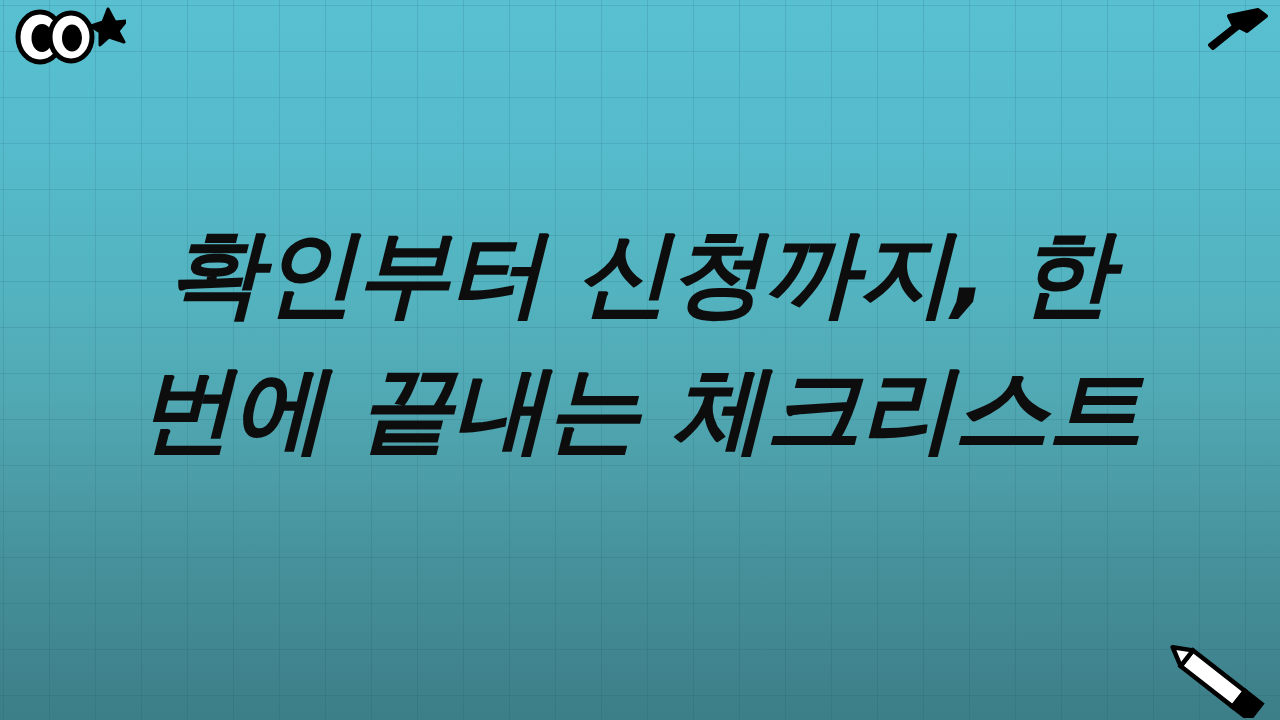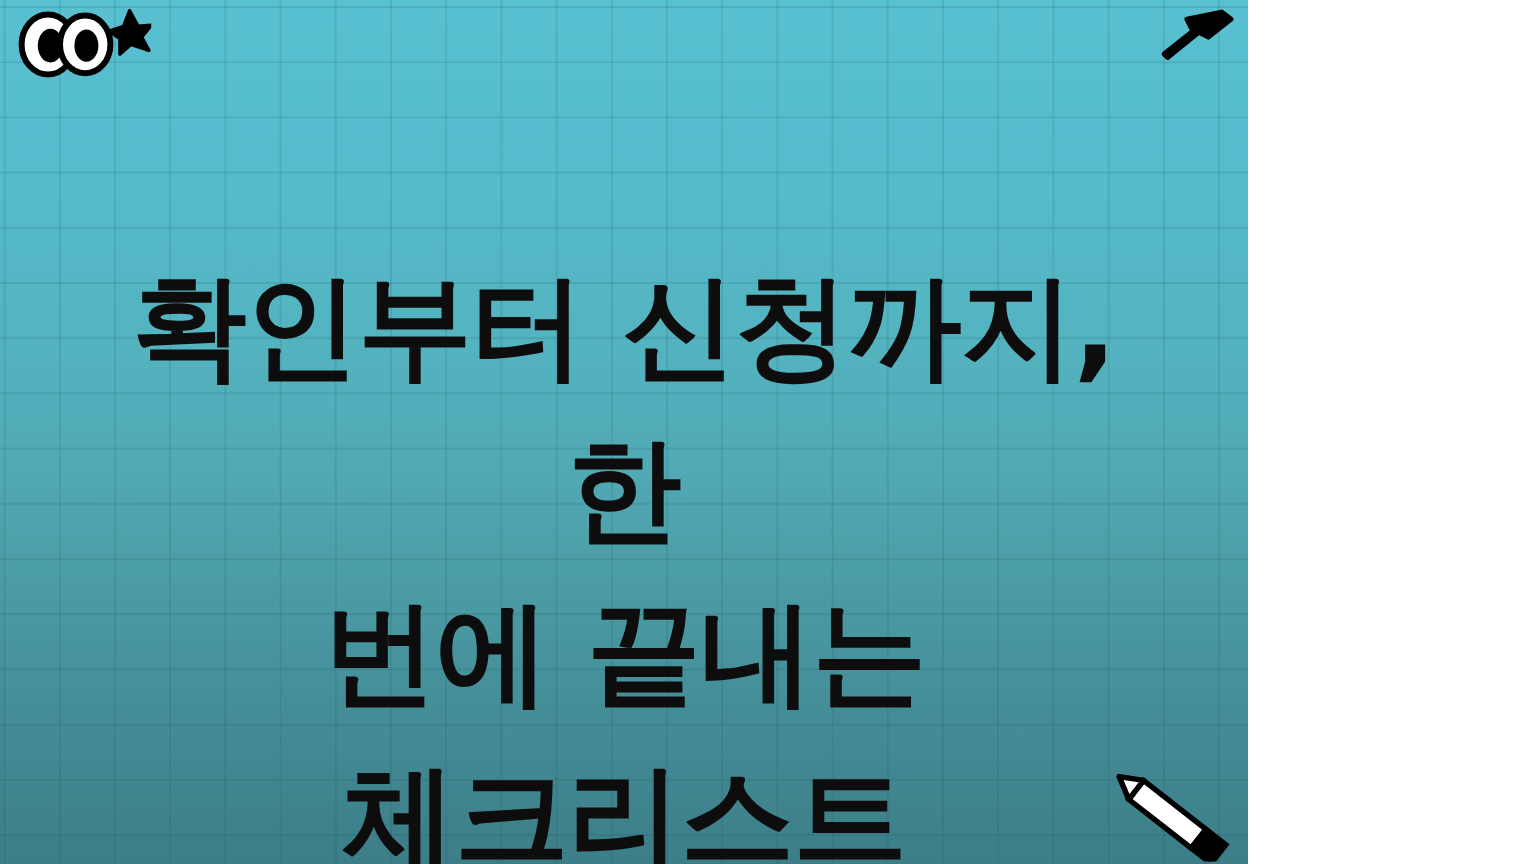--- a/index.html
+++ b/index.html
@@ -5,31 +5,32 @@
   * { margin:0; padding:0; box-sizing:border-box; }
 
   html, body {
     width:1280px; height:720px;
     overflow:hidden;
     font-family:"Liberation Sans", sans-serif;
   }
 
   #slide {
     position:relative;
-    width:1040px;
+    width:1280px;
     height:720px;
     overflow:hidden;
     background:
       linear-gradient(180deg,
         #58c0d0 0%,
         #56bccd 18%,
         #53b2be 42%,
         #4ea2ac 64%,
         #47929c 84%,
         #428791 100%);
+    font-style: italic;
   }
 
   
   #grid {
     position:absolute;
     inset:0;
     background-image:
       linear-gradient(to right, rgba(20,70,85,0.13) 1.5px, transparent 1.5px),
       linear-gradient(to bottom, rgba(20,70,85,0.13) 1.5px, transparent 1.5px);
     background-size:46px 46px;

